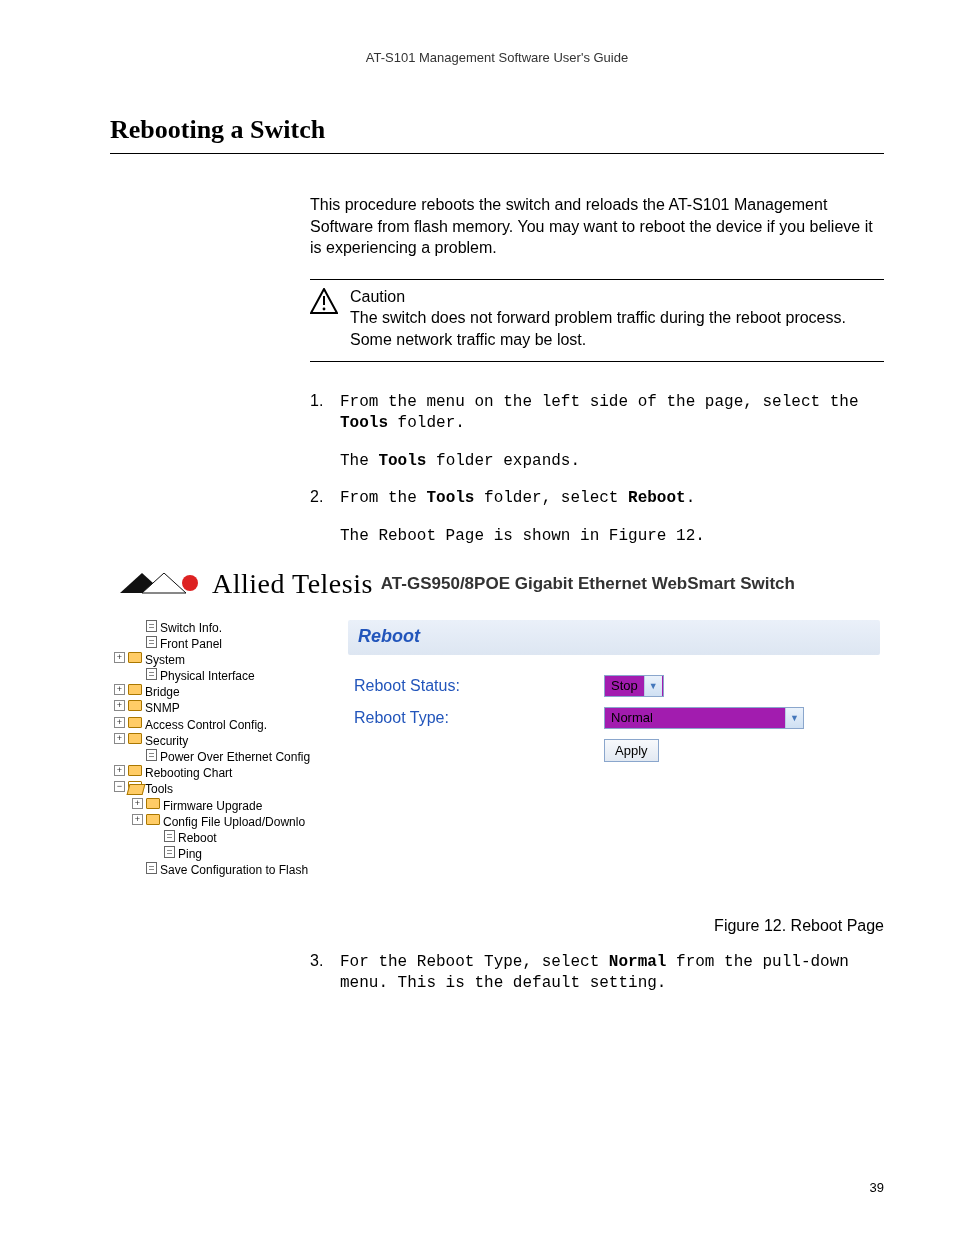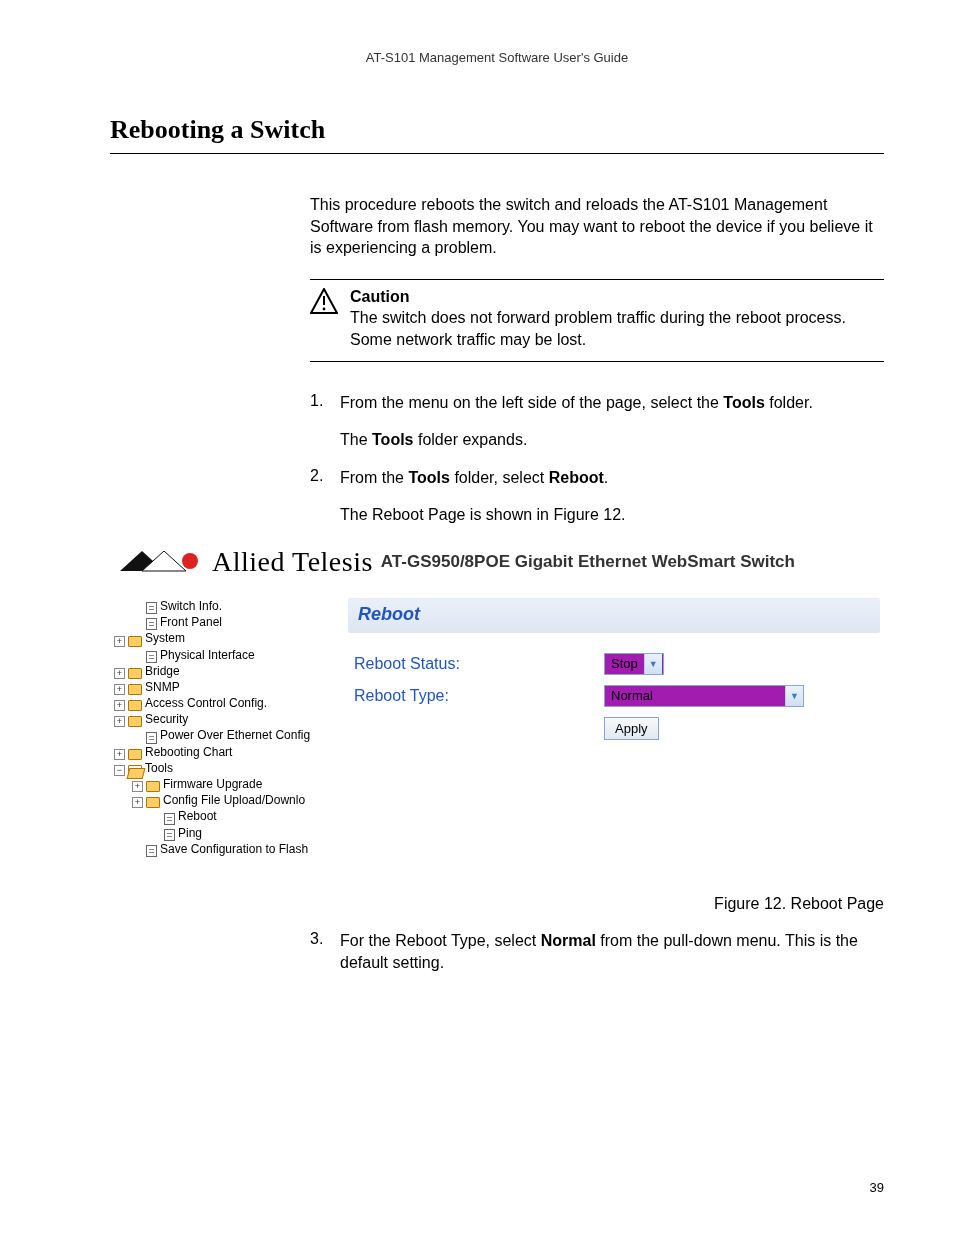--- a/index.html
+++ b/index.html
@@ -51,34 +51,34 @@
     padding: 6px 0 10px 0;
   }
   .caution-icon {
     flex-shrink: 0;
     margin-top: 2px;
   }
   .caution-text {
     font-size: 16px;
     line-height: 1.35;
   }
-  .caution-heading { font-weight: bold; }
+  .caution-heading { font-weight: normal; }
   .ol {
     margin-left: 200px;
     font-size: 16px;
     padding-left: 0;
     list-style: none;
   }
   .ol li {
     display: flex;
     gap: 12px;
     margin-bottom: 16px;
   }
   .ol .num { width: 18px; flex-shrink: 0; }
-  .ol .content { flex: 1; line-height:1.35; }
+  .ol .content { flex: 1; line-height:1.35;font-family:Liberation Mono, monospace; }
   .sub { margin-top: 16px; }
   
   .screenshot {
     margin: 20px 0 10px 0;
     width: 770px;
   }
   .product-header {
     display: flex;
     align-items: center;
     gap: 2px;
@@ -104,21 +104,21 @@
   }
   .tree {
     font-family: Verdana, Geneva, sans-serif;
     font-size: 12px;
     color: #000;
     line-height: 1.35;
     width: 220px;
     flex-shrink: 0;
     padding-left: 4px;
   }
-  .tree-item { display: flex; align-items: flex-end; gap: 3px; white-space: nowrap; }
+  .tree-item { display: flex; align-items: flex-start; gap: 3px; white-space: nowrap; }
   .ind1 { padding-left: 18px; }
   .ind2 { padding-left: 36px; }
   .exp {
     display: inline-flex;
     width: 11px; height: 11px;
     border: 1px solid #888;
     align-items: center;
     justify-content: center;
     font-size: 9px;
     line-height: 1;

